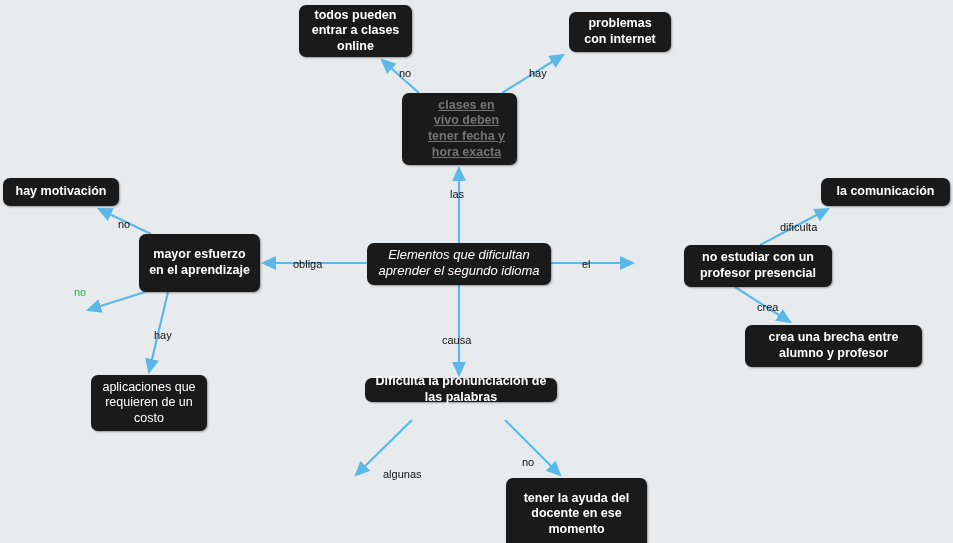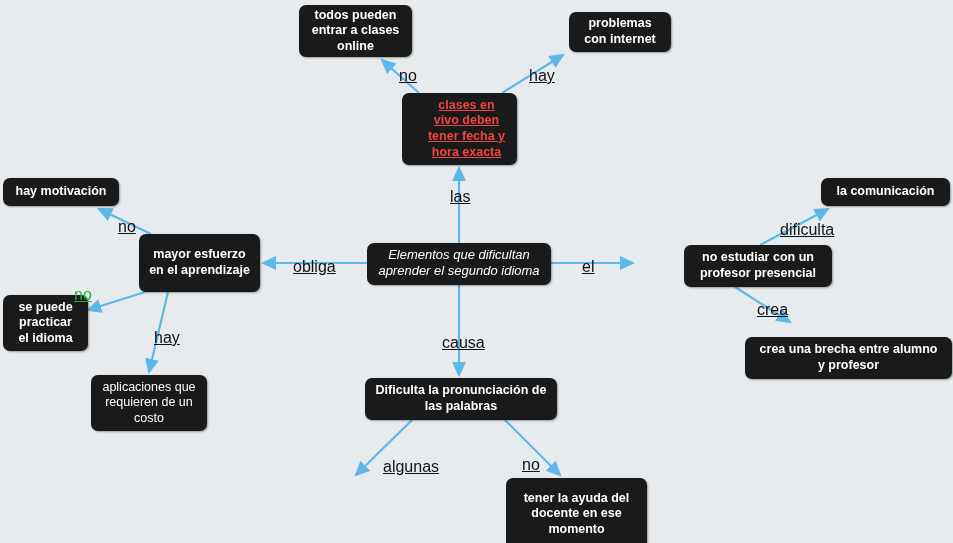--- a/index.html
+++ b/index.html
@@ -39,33 +39,32 @@
     padding: 6px 10px;
     box-shadow: 1px 1px 2px rgba(0,0,0,0.35);
   }
   .node.center {
     font-weight: normal;
     font-style: italic;
     font-size: 13px;
     align-items: flex-end;
   }
   .node.highlight {
-    color: #ef4444;
+    color: #737373;
     padding-left: 24px;
   }
   .node.highlight .hl-underline {
     text-decoration: underline;
   }
   .edge-label {
     position: absolute;
-    font-size: 16px;
+    font-size: 11px;
     color: #111111;
     font-family: "Liberation Sans", sans-serif;
     white-space: nowrap;
-    text-decoration: underline;
   }
   .edge-label.green {
     color: #22b14c;
   }
 </style>
 </head>
 <body>
 
 <div id="canvas">
 
@@ -109,56 +108,53 @@
   </div>
 
   <div class="node" style="left:139px;top:234px;width:121px;height:58px;">
     <span>mayor esfuerzo en el aprendizaje</span>
   </div>
 
   <div class="node" style="left:3px;top:178px;width:116px;height:28px;">
     <span>hay motivación</span>
   </div>
 
-  <div class="node" style="left:3px;top:295px;width:85px;height:56px;">
-    <span>se puede practicar el idioma</span>
-  </div>
 
   <div class="node" style="left:91px;top:375px;width:116px;height:56px;font-weight:normal;">
     <span>aplicaciones que requieren de un costo</span>
   </div>
 
   <div class="node" style="left:636px;top:245px;width:148px;height:42px;margin-left:48px;">
     <span>no estudiar con un profesor presencial</span>
   </div>
 
   <div class="node" style="left:821px;top:178px;width:129px;height:28px;">
     <span>la comunicación</span>
   </div>
 
-  <div class="node" style="left:745px;top:337px;width:207px;height:42px;">
+  <div class="node" style="left:745px;top:325px;width:177px;height:42px;">
     <span>crea una brecha entre alumno y profesor</span>
   </div>
 
-  <div class="node" style="left:365px;top:378px;width:192px;height:42px;">
+  <div class="node" style="left:365px;top:378px;width:192px;height:24px;">
     <span>Dificulta la pronunciación de las palabras</span>
   </div>
 
 
   <div class="node" style="left:506px;top:478px;width:141px;height:72px;">
     <span>tener la ayuda del docente en ese momento</span>
   </div>
 
   <div class="edge-label" style="left:450px;top:188px;">las</div>
   <div class="edge-label" style="left:399px;top:67px;">no</div>
   <div class="edge-label" style="left:529px;top:67px;">hay</div>
   <div class="edge-label" style="left:293px;top:258px;">obliga</div>
   <div class="edge-label" style="left:118px;top:218px;">no</div>
   <div class="edge-label green" style="left:74px;top:286px;">no</div>
   <div class="edge-label" style="left:154px;top:329px;">hay</div>
   <div class="edge-label" style="left:582px;top:258px;">el</div>
   <div class="edge-label" style="left:780px;top:221px;">dificulta</div>
   <div class="edge-label" style="left:757px;top:301px;">crea</div>
   <div class="edge-label" style="left:442px;top:334px;">causa</div>
-  <div class="edge-label" style="left:383px;top:458px;">algunas</div>
+  <div class="edge-label" style="left:383px;top:468px;">algunas</div>
   <div class="edge-label" style="left:522px;top:456px;">no</div>
 
 </div>
 
 </body></html>

